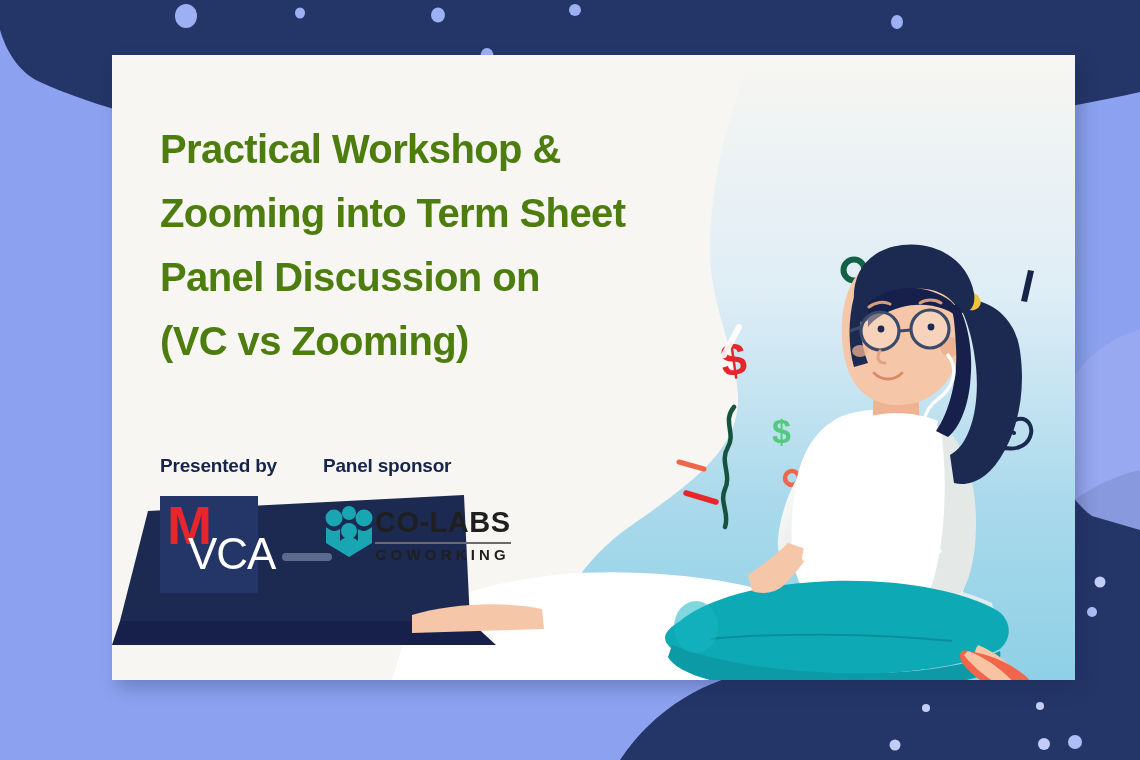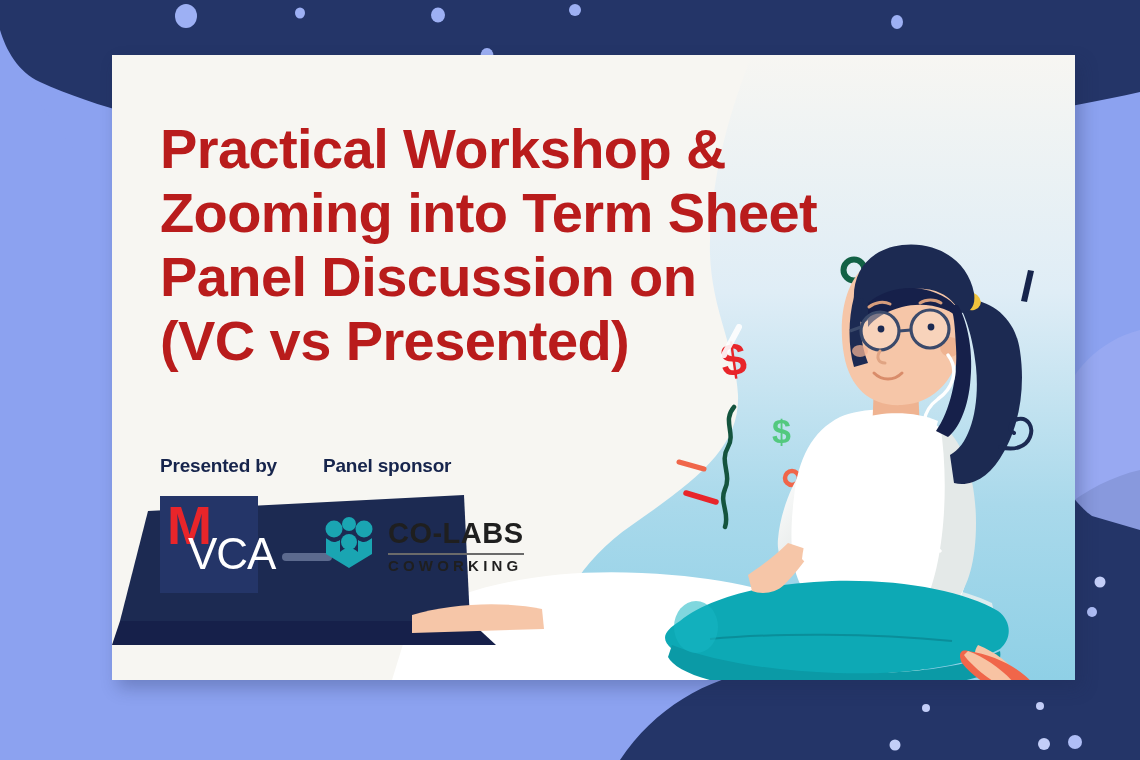--- a/index.html
+++ b/index.html
@@ -34,22 +34,22 @@
 
   
   #title{
     position:absolute;
     left:48px; top:62px;
     width:800px;
     z-index:6;
   }
   #title .ln{
     display:block;
-    color:#b91c1c;
-    font-size:56px;
+    color:#4d7c0f;
+    font-size:40px;
     line-height:64px;
     font-weight:800;
     letter-spacing:-0.6px;
     white-space:nowrap;
     font-stretch:condensed;
   }
 
   
   #sponsors{
     position:absolute;
@@ -91,23 +91,23 @@
     font-size:44px;
     font-weight:500;
     line-height:56px;
     letter-spacing:-1px;
   }
 
   
   .colabs-logo{
     display:flex;
     align-items:center;
-    gap:13px;
     height:60px;
-    margin-top:19px;
+    margin-top:8px;
+    text-align:center;
   }
   .colabs-text{ display:flex; flex-direction:column; }
   .colabs-main{
     color:#1F1F1F;
     font-size:29px;
     font-weight:700;
     letter-spacing:0.5px;
     line-height:31px;
   }
   .colabs-rule{
@@ -316,21 +316,21 @@
 
           <path d="M300,560 C340,548 392,546 430,554 L432,574 L300,578 Z" fill="#F6C6A8"></path>
         </g>
       </g>
     </svg>
 
     <div id="title">
       <span class="ln">Practical Workshop &amp;</span>
       <span class="ln">Zooming into Term Sheet</span>
       <span class="ln">Panel Discussion on</span>
-      <span class="ln">(VC vs Presented)</span>
+      <span class="ln">(VC vs Zooming)</span>
     </div>
 
     <div id="sponsors">
 
       <div class="sponsor-block">
         <div class="sponsor-label">Presented by</div>
         <div class="mvca-logo">
           <span class="mvca-m">M</span>
           <span class="mvca-vca">VCA</span>
         </div>

